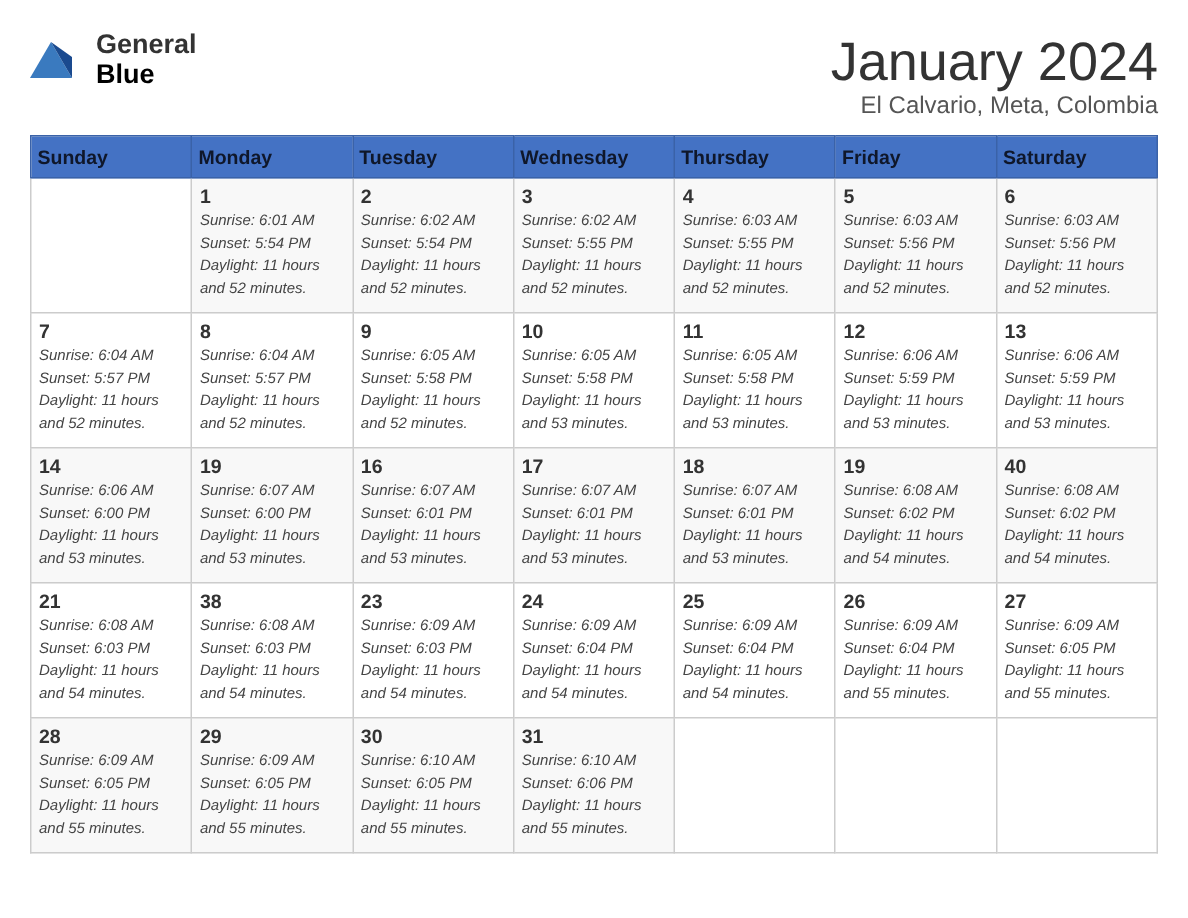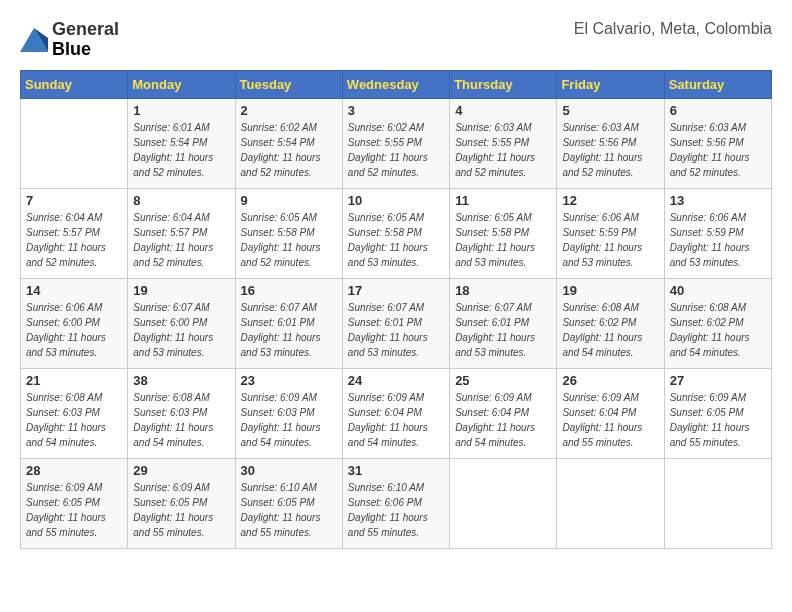--- a/index.html
+++ b/index.html
@@ -12,21 +12,21 @@
     }
     .header {
       display: flex;
       justify-content: space-between;
       align-items: flex-start;
       margin-bottom: 10px;
     }
     .logo {
       display: flex;
       align-items: center;
-      gap: 4px;
+      gap: 16px;
     }
     .logo-text-general {
       font-size: 18px;
       font-weight: bold;
       color: #333;
       line-height: 1.1;
     }
     .logo-text-blue {
       font-size: 18px;
       font-weight: bold;
@@ -49,21 +49,21 @@
       font-size: 16px;
       color: #555;
     }
     table {
       width: 100%;
       border-collapse: collapse;
       table-layout: fixed;
     }
     thead tr th {
       background-color: #4472c4;
-      color: #fde047;
+      color: #0f172a;
       font-size: 13px;
       font-weight: bold;
       padding: 6px 4px;
       text-align: left;
       border: 1px solid #3a62a8;
     }
     tbody tr td {
       vertical-align: top;
       border: 1px solid #ccc;
       padding: 4px 5px;
@@ -104,20 +104,21 @@
     <div>
       <div>
         <span class="logo-text-general">General</span>
       </div>
       <div>
         <span class="logo-text-blue">Blue</span>
       </div>
     </div>
   </div>
   <div class="title-block">
+    <div class="month-title">January 2024</div>
     <div class="location">El Calvario, Meta, Colombia</div>
   </div>
 </div>
 
 <table>
   <thead>
     <tr>
     <th>Sunday</th>
         <th>Monday</th>
         <th>Tuesday</th>

